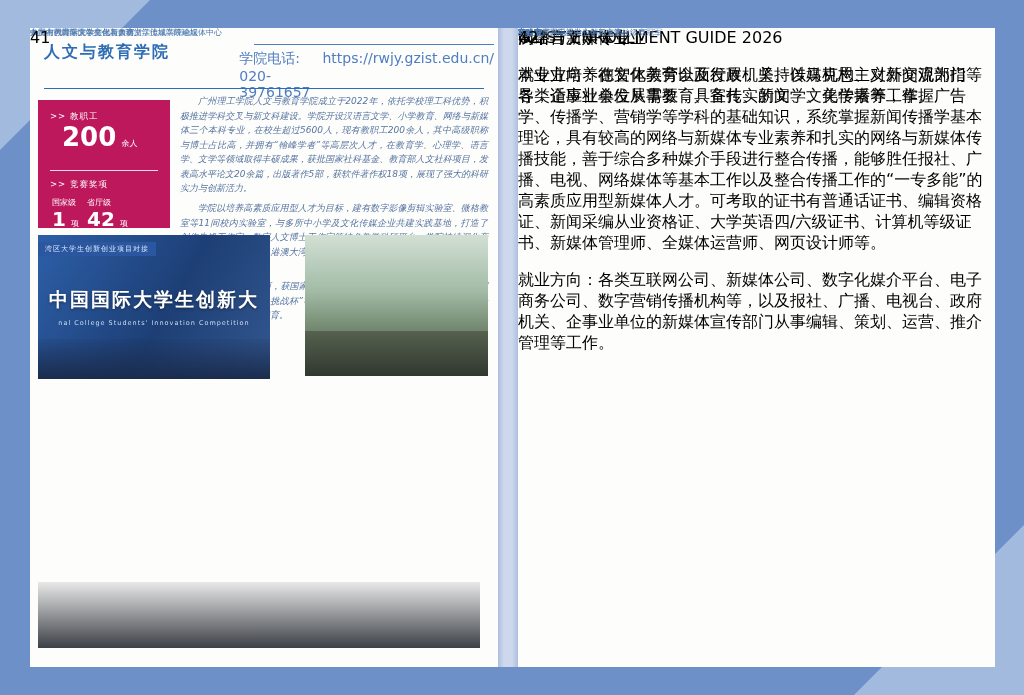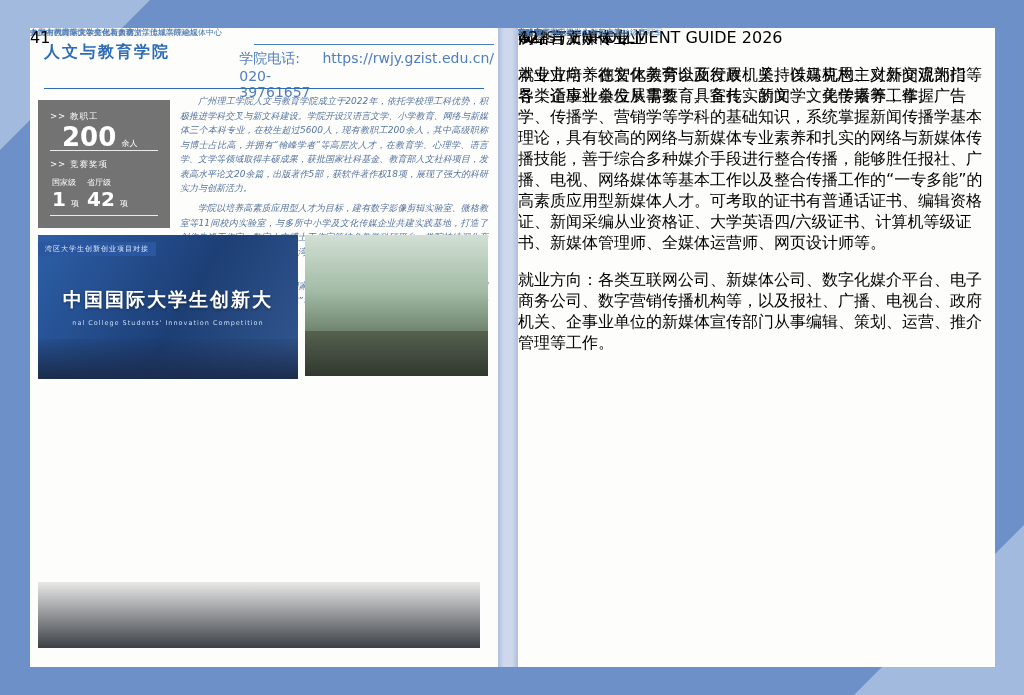--- a/index.html
+++ b/index.html
@@ -18,37 +18,37 @@
   .page-right{left:518px;width:477px;}
   .spine{position:absolute;left:498px;top:28px;width:20px;height:639px;z-index:2;
     background:linear-gradient(90deg,#aebedd 0%,#cdd8ec 30%,#cdd8ec 70%,#aebedd 100%);}
   .page > *{position:absolute;}
   
   .lp-title{left:14px;top:14px;font-size:16px;font-weight:bold;color:#2e6cb5;letter-spacing:2px;font-family:Liberation Serif, serif;}
   .lp-contact{right:4px;top:16px;width:240px;font-size:14px;color:#4f7ec0;
     border-top:1.5px solid #4f7ec0;padding-top:5px;display:flex;gap:12px;justify-content:flex-end;}
   .lp-rule{left:14px;top:60px;width:440px;height:0;border-top:1.5px solid #2e6cb5;}
   
-  .stats-panel{left:8px;top:72px;width:132px;height:128px;background:#737373;color:#fff;
+  .stats-panel{left:8px;top:72px;width:132px;height:128px;background:#be185d;color:#fff;
     padding:11px 12px 8px;box-sizing:border-box;}
   .stat-label{font-size:8.5px;letter-spacing:1px;}
-  .stat-big-row{border-bottom:1px solid rgba(255,255,255,.85);padding:1px 0 0 12px;margin-bottom:8px;}
+  .stat-big-row{border-bottom:1px solid rgba(255,255,255,.85);padding:1px 0 20px 12px;margin-bottom:8px;}
   .stat-big{font-size:26px;font-weight:bold;line-height:1;}
   .stat-unit{font-size:8px;}
   .stat-grid{display:flex;gap:8px;border-bottom:1px solid rgba(255,255,255,.85);
     padding:3px 0 5px 2px;margin-top:3px;}
   .stat-col .stat-sub{font-size:8px;display:block;margin-bottom:1px;}
   .stat-mid{font-size:20px;font-weight:bold;line-height:1;}
   
   .lp-text{left:150px;top:66px;width:308px;}
   .lp-text p{margin:0 0 5px;font-size:9px;line-height:1.62;color:#56749f;text-indent:2em;text-align:justify;font-style:italic;}
   
   .photo{position:absolute;overflow:hidden;}
   .caption{position:absolute;font-size:8px;color:#4c79b0;line-height:1.2;}
-  #ph1{left:8px;top:207px;width:260px;height:144px;
+  #ph1{left:8px;top:207px;width:232px;height:144px;
     background:linear-gradient(120deg,#2d5fa8 0%,#1d3f76 55%,#33578f 100%);}
   .ph1-banner{position:absolute;left:0;top:7px;background:#2a57a0;color:#d9e6f6;font-size:7px;
     padding:2px 7px;letter-spacing:1px;}
   .ph1-title{position:absolute;top:52px;width:100%;text-align:center;color:#ffffff;font-weight:bold;
     font-size:19px;letter-spacing:2px;text-shadow:0 1px 3px rgba(0,0,0,.45);}
   .ph1-sub{position:absolute;top:84px;width:100%;text-align:center;color:#c9ddf4;font-size:6.5px;letter-spacing:1px;}
   .people-band{position:absolute;left:0;bottom:0;width:100%;}
   #ph1 .people-band{height:28%;background:linear-gradient(180deg,rgba(24,40,70,.1),#1b2c4d);}
   #ph2{left:275px;top:207px;width:183px;height:141px;
     background:linear-gradient(180deg,#d2e0d4 0%,#a2bba6 40%,#64785f 75%,#434f40 100%);}

